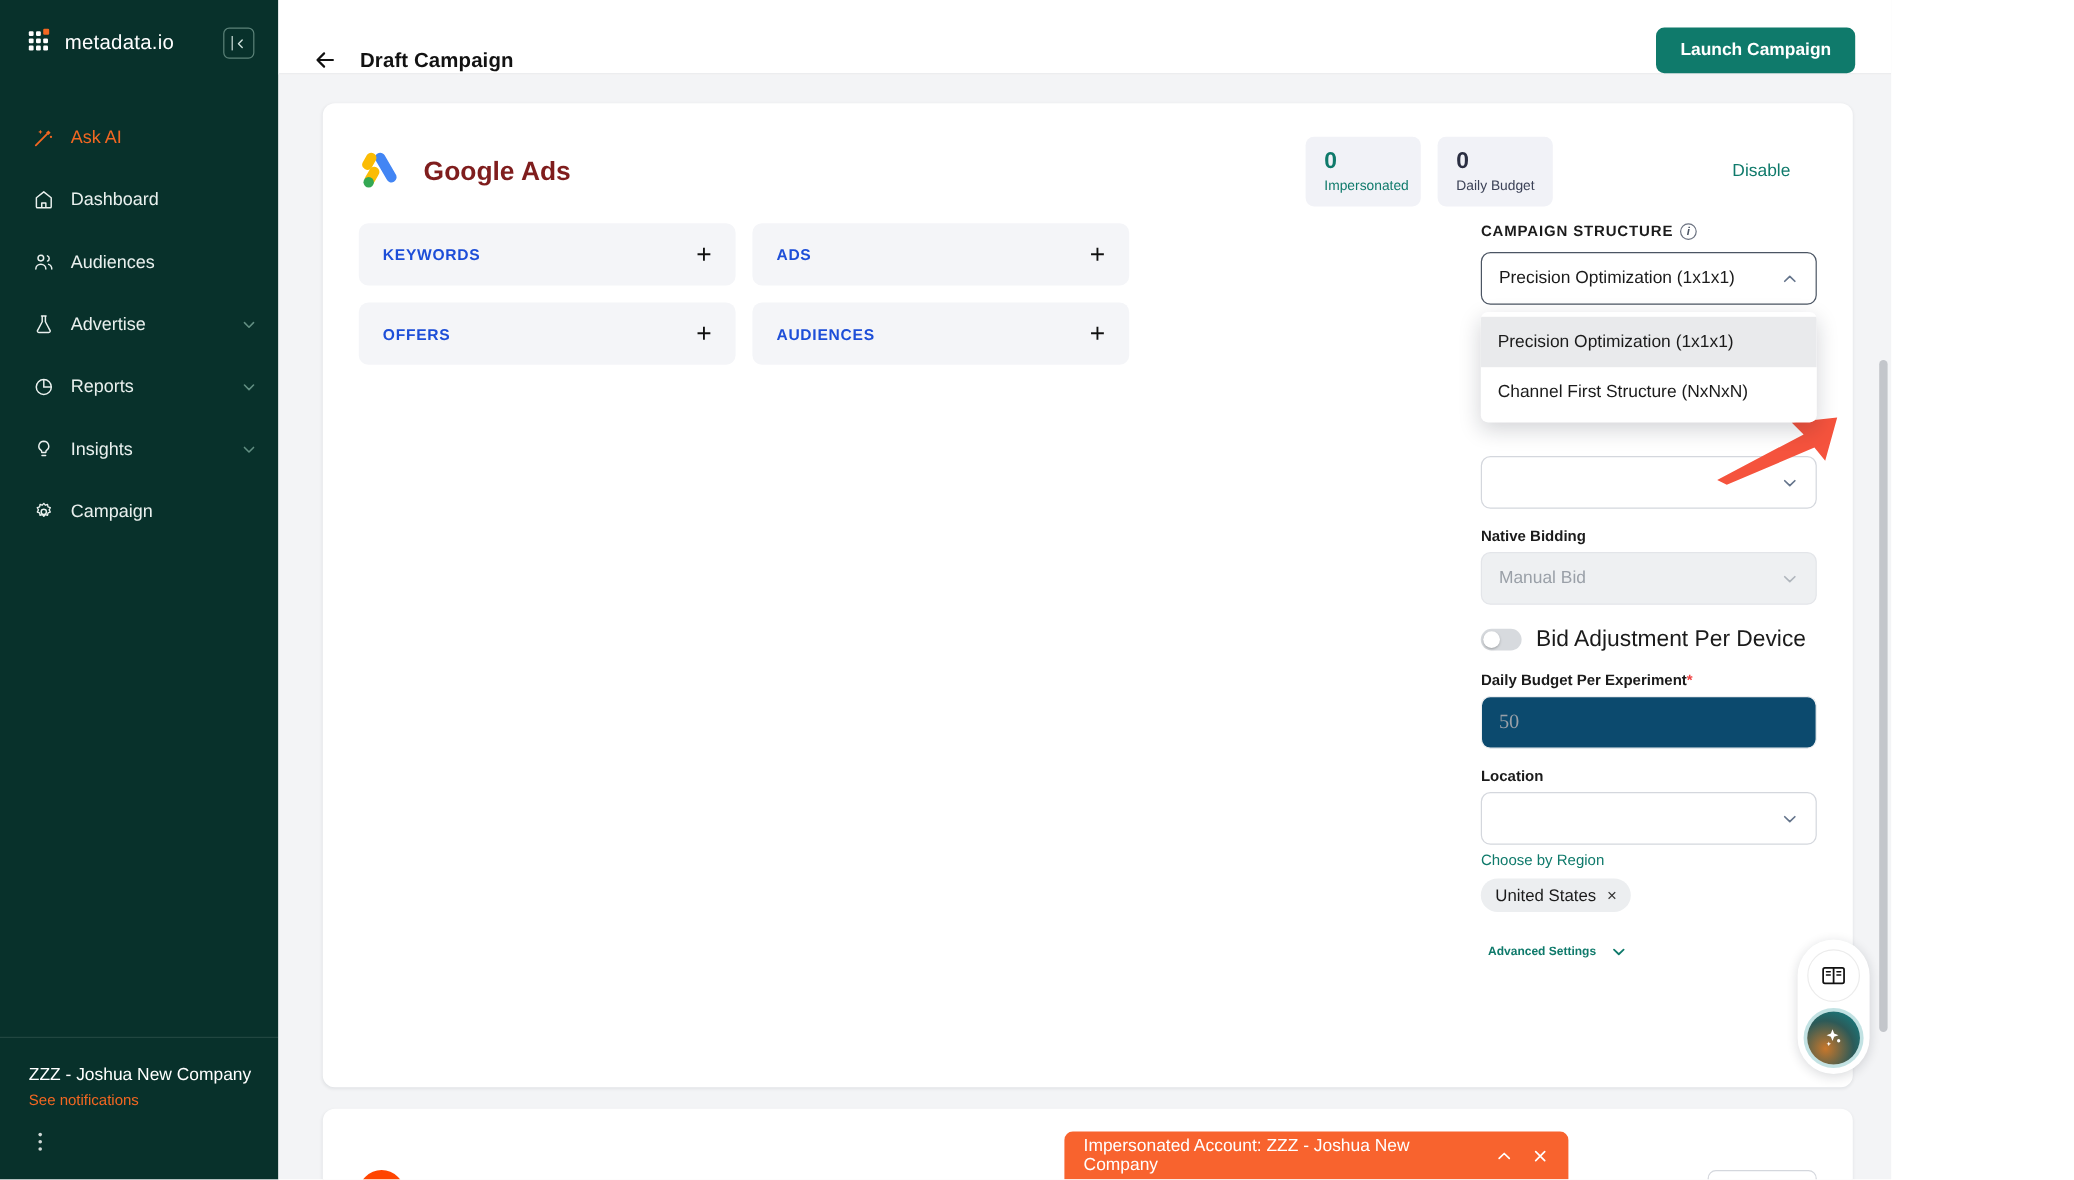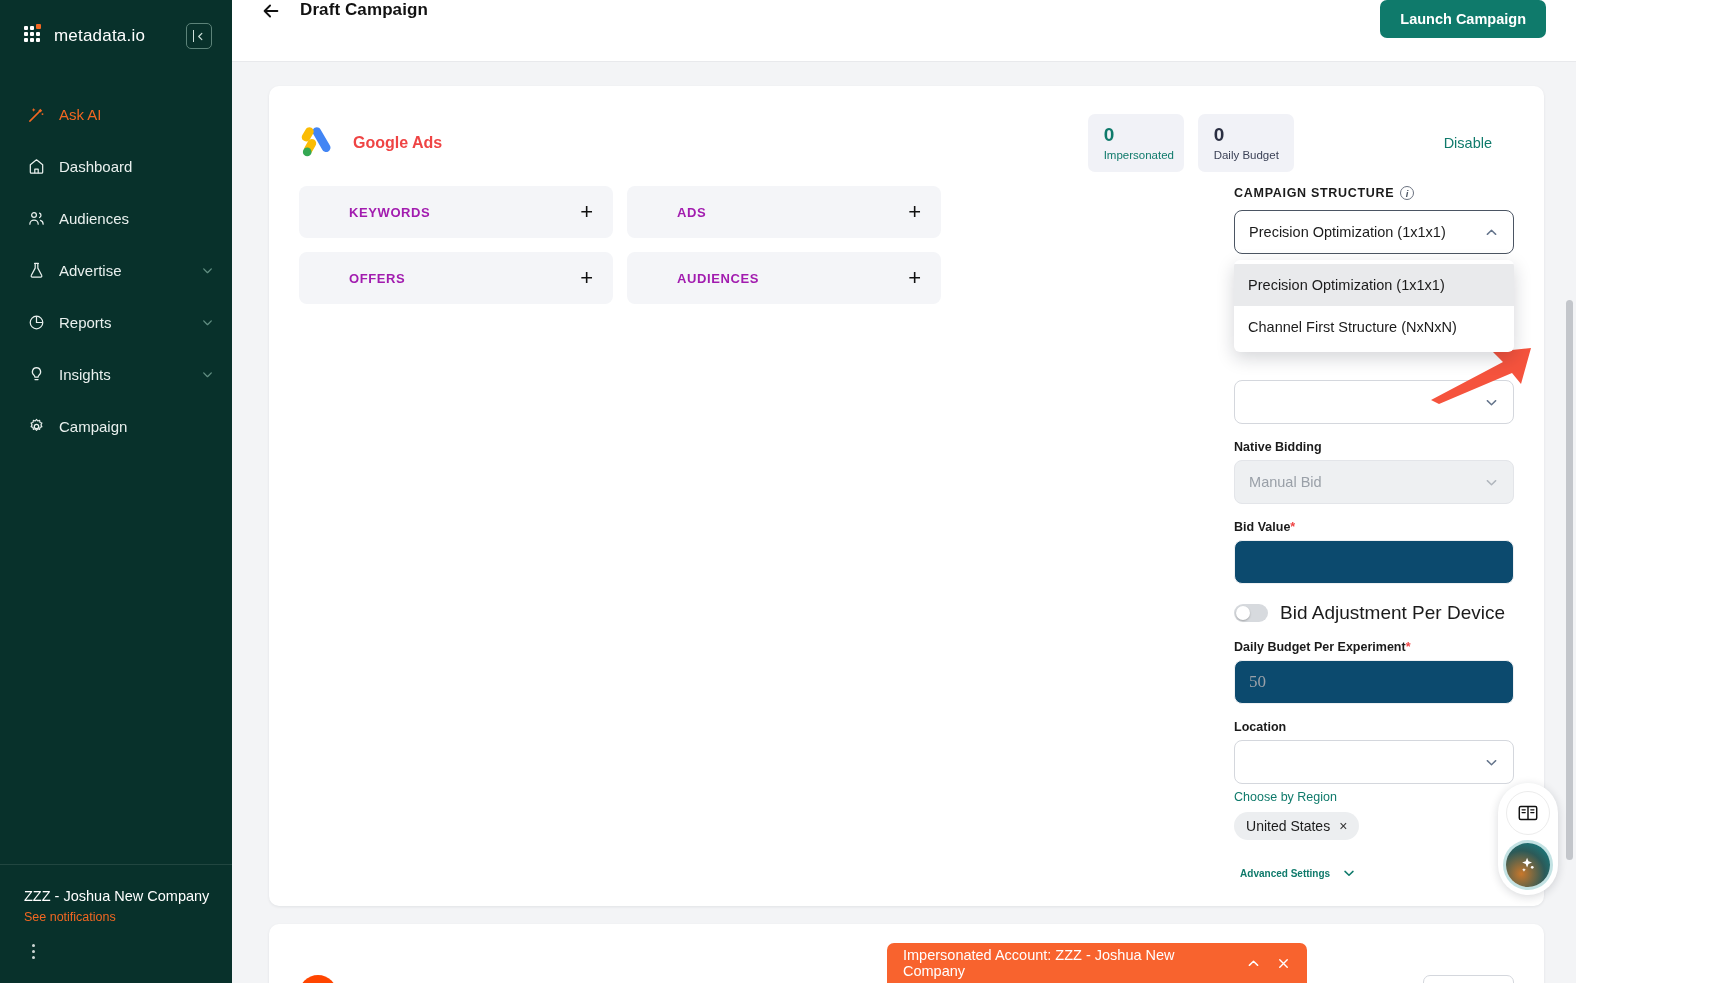--- a/index.html
+++ b/index.html
@@ -62,62 +62,62 @@
   .sb-footer .txt { flex: 1; }
   .sb-org { font-size: 14.5px; line-height: 19px; color: #fff; }
   .sb-notif { font-size: 12.5px; color: #f26722; margin-top: 4px; cursor: pointer; }
   .kebab { width: 18px; padding-top: 12px; display:flex; flex-direction:column; align-items:center; gap:3px; cursor:pointer;}
   .kebab span { width: 3px; height: 3px; background:#cfd8d6; border-radius:50%; display:block;}
 
   
   #main { flex: 1; height: 983px; position: relative; background: #f3f4f6; overflow: hidden; }
   .topbar {
     height: 62px; background: #fff; border-bottom: 1px solid #e8e9ec;
-    display: flex; align-items: flex-start; padding: 0 30px 0 28px; gap: 18px;
+    display: flex; align-items: flex-end; padding: 0 30px 0 28px; gap: 18px;
   }
   .back-arrow { width: 22px; height: 22px; cursor: pointer; color:#111; }
   .page-title { font-size: 17px; font-weight: 700; color: #121212; letter-spacing: .1px; }
   .topbar-spacer { flex: 1; }
   .launch-btn {
     background: #0f7a6b; color: #fff; border: none; border-radius: 7px;
     padding: 0 20px; height: 38px; font-size: 14.5px; font-weight: 600;
     cursor: pointer; font-family: inherit;
   }
 
   .scrollarea { position: absolute; top: 62px; left: 0; right: 0; bottom: 0; padding: 24px 32px 0 37px; }
 
   .card {
     background: #fff; border-radius: 10px; box-shadow: 0 1px 3px rgba(16,24,40,.08);
     position: relative;
   }
   .gads-card { height: 820px; padding: 26px 30px 0 30px; }
 
   .card-head { display: flex; align-items: center; height: 62px; }
   .gads-logo { width: 38px; height: 34px; flex: 0 0 38px; margin-right: 16px; }
-  .card-title { font-size: 16px; font-weight: 600; color: #ef4444; }
+  .card-title { font-size: 22px; font-weight: 600; color: #7f1d1d; }
   .head-spacer { flex: 1; }
   .stat {
     background: #f1f2f7; border-radius: 7px; width: 96px; height: 58px;
     display: flex; flex-direction: column; align-items: flex-start; justify-content: center;
     padding-left: 16px; margin-left: 14px;
   }
   .stat .num { font-size: 19px; font-weight: 700; line-height: 20px; }
   .stat .lbl { font-size: 11.5px; margin-top: 4px; }
   .stat.teal .num, .stat.teal .lbl { color: #0f7a6b; }
   .stat.dark .num { color: #2b2f42; } .stat.dark .lbl { color: #3c4257; }
   .disable-link { color: #0f7a6b; font-size: 14.5px; cursor: pointer; margin-left: 150px; margin-right: 22px;}
 
   .card-body { display: flex; gap: 0; margin-top: 12px; }
   .left-cols { width: 970px; display: flex; flex-wrap: wrap; gap: 14px; align-content: flex-start; }
   .sect-box {
     background: #f4f5f8; border-radius: 8px; height: 52px;
     display: flex; align-items: center; padding: 0 20px;
     width: 314px;
   }
-  .sect-box .sect-lbl { font-size: 13px; font-weight: 600; letter-spacing: .6px; color: #a21caf; flex: 1; margin-left: 30px; }
+  .sect-box .sect-lbl { font-size: 13px; font-weight: 600; letter-spacing: .6px; color: #1d4ed8; flex: 1; }
   .plus { font-size: 22px; line-height: 18px; color: #111; cursor: pointer; font-weight: 400; }
 
   .right-col { width: 300px; margin-left: 30px; position: relative; }
   .field-label-cap { font-size: 12.5px; font-weight: 600; letter-spacing: .7px; color: #1b1b1b; display:flex; align-items:center; gap:6px; }
   .info-i {
     width: 14px; height: 14px; border: 1.2px solid #6b7280; border-radius: 50%;
     font-size: 9.5px; display:inline-flex; align-items:center; justify-content:center;
     color:#4b5563; font-style: italic; font-weight: 700; cursor: pointer;
   }
   .select {
@@ -410,26 +410,20 @@
             <div class="fld">
               <div class="fld-lab">Native Bidding</div>
               <div class="select disabled" style="margin-top:0">
                 <span class="val">Manual Bid</span>
                 <svg class="chev" viewBox="0 0 16 16" fill="none">
                   <path d="M3.5 6L8 10.4 12.5 6" stroke="#b0b6bd" stroke-width="1.5" stroke-linecap="round" stroke-linejoin="round"></path>
                 </svg>
               </div>
             </div>
 
-            <div class="fld">
-              <div class="fld-lab">
-                <span>Bid Value</span><span class="req">*</span>
-              </div>
-              <div class="txtinput"></div>
-            </div>
 
             <div class="toggle-row">
               <span class="toggle">
                   <span class="knob"></span>
                 </span>
               <span class="toggle-lab">Bid Adjustment Per Device</span>
             </div>
 
             <div class="fld">
               <div class="fld-lab">

